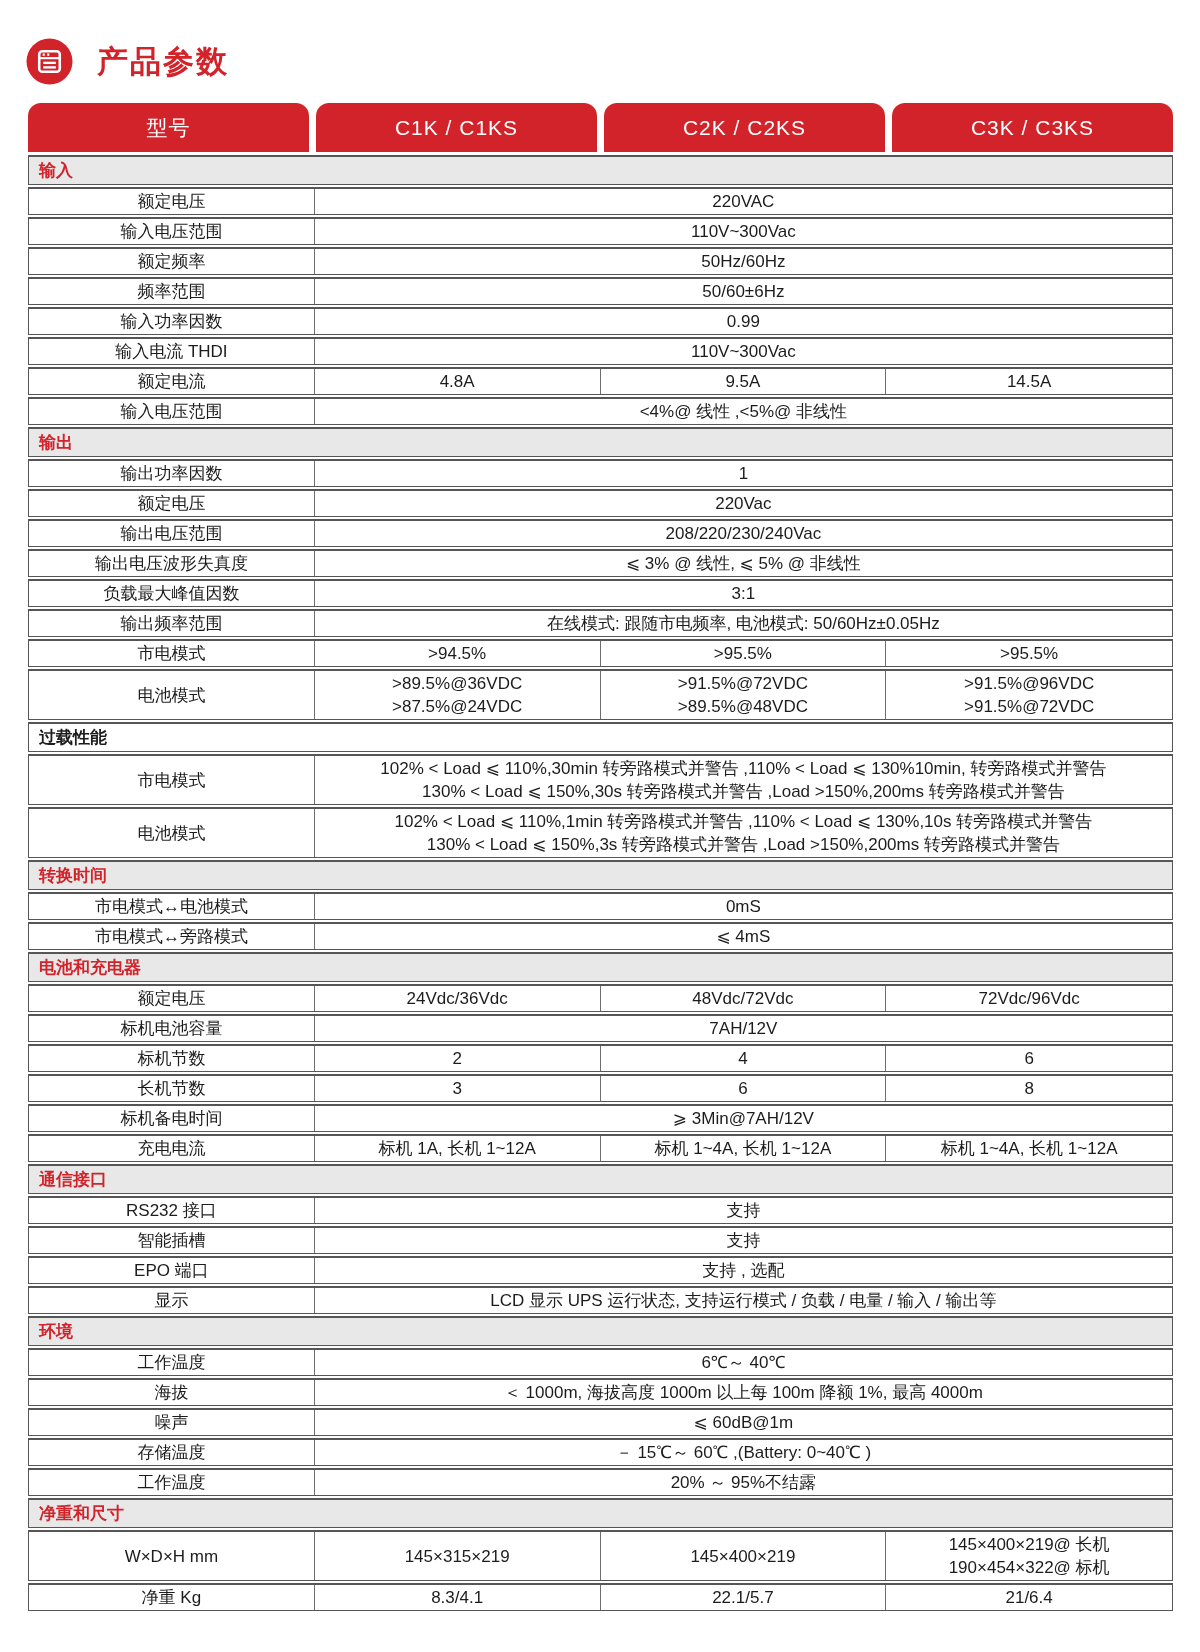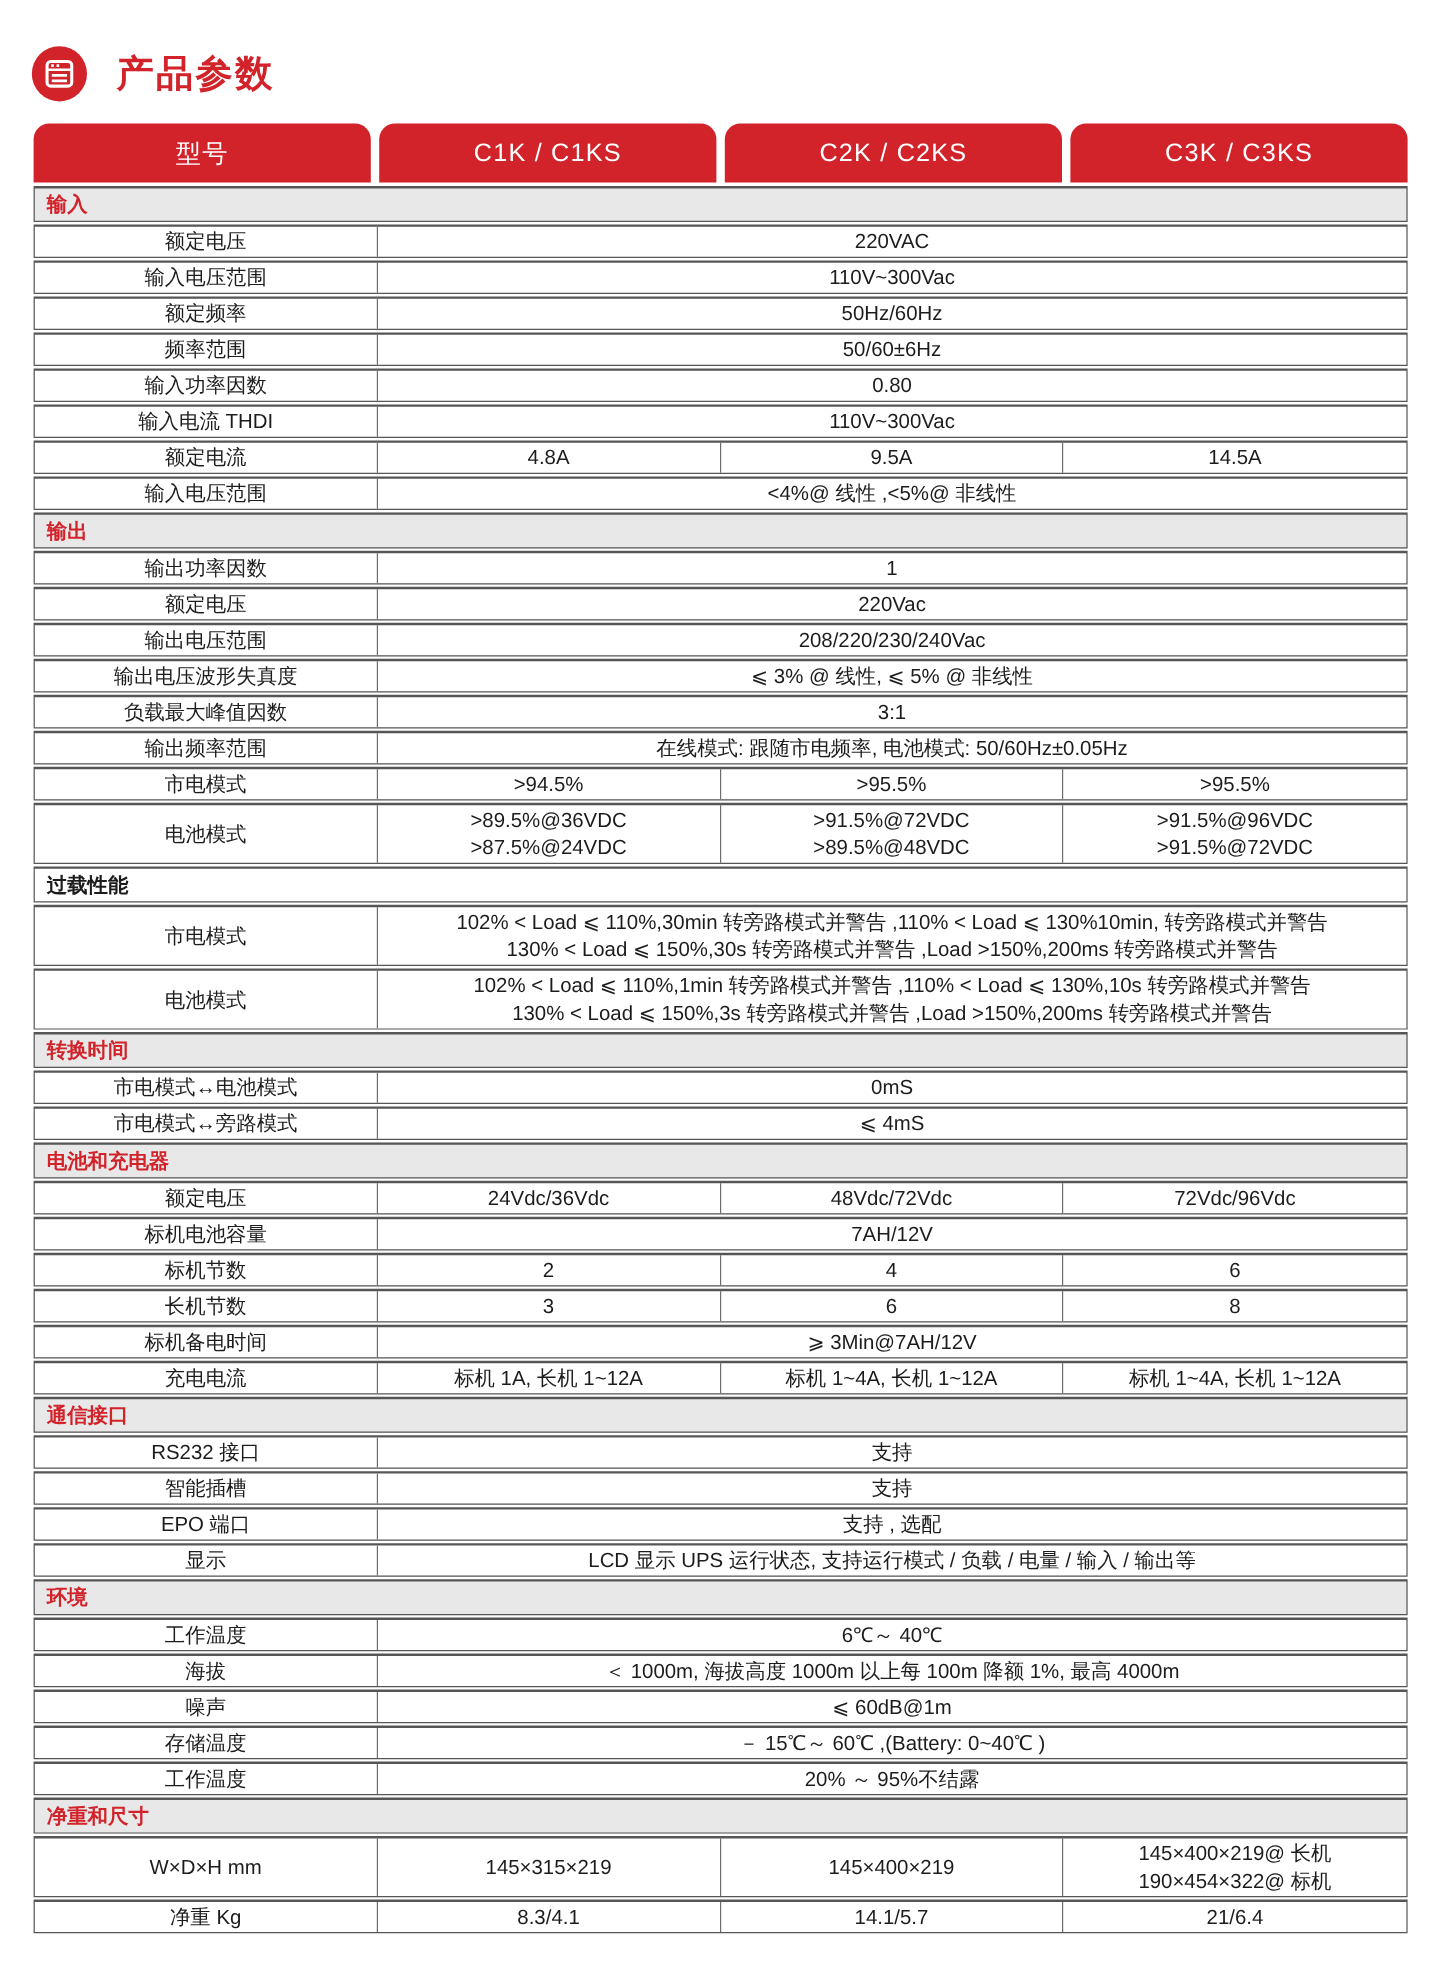--- a/index.html
+++ b/index.html
@@ -97,21 +97,21 @@
       <div class="box spec-row">
         <div class="cell label">额定频率</div>
         <div class="cell value span">50Hz/60Hz</div>
       </div>
       <div class="box spec-row">
         <div class="cell label">频率范围</div>
         <div class="cell value span">50/60±6Hz</div>
       </div>
       <div class="box spec-row">
         <div class="cell label">输入功率因数</div>
-        <div class="cell value span">0.80</div>
+        <div class="cell value span">0.99</div>
       </div>
       <div class="box spec-row">
         <div class="cell label">输入电流 THDI</div>
         <div class="cell value span">110V~300Vac</div>
       </div>
       <div class="box spec-row">
         <div class="cell label">额定电流</div>
         <div class="cell value col">4.8A</div>
         <div class="cell value col">9.5A</div>
         <div class="cell value col">14.5A</div>
@@ -255,17 +255,17 @@
       <div class="box spec-row">
         <div class="cell label">W×D×H mm</div>
         <div class="cell value col">145×315×219</div>
         <div class="cell value col">145×400×219</div>
         <div class="cell value col">145×400×219@ 长机
 190×454×322@ 标机</div>
       </div>
       <div class="box spec-row">
         <div class="cell label">净重 Kg</div>
         <div class="cell value col">8.3/4.1</div>
-        <div class="cell value col">14.1/5.7</div>
+        <div class="cell value col">22.1/5.7</div>
         <div class="cell value col">21/6.4</div>
       </div>
     </div>
 </div>
 
 </body></html>

